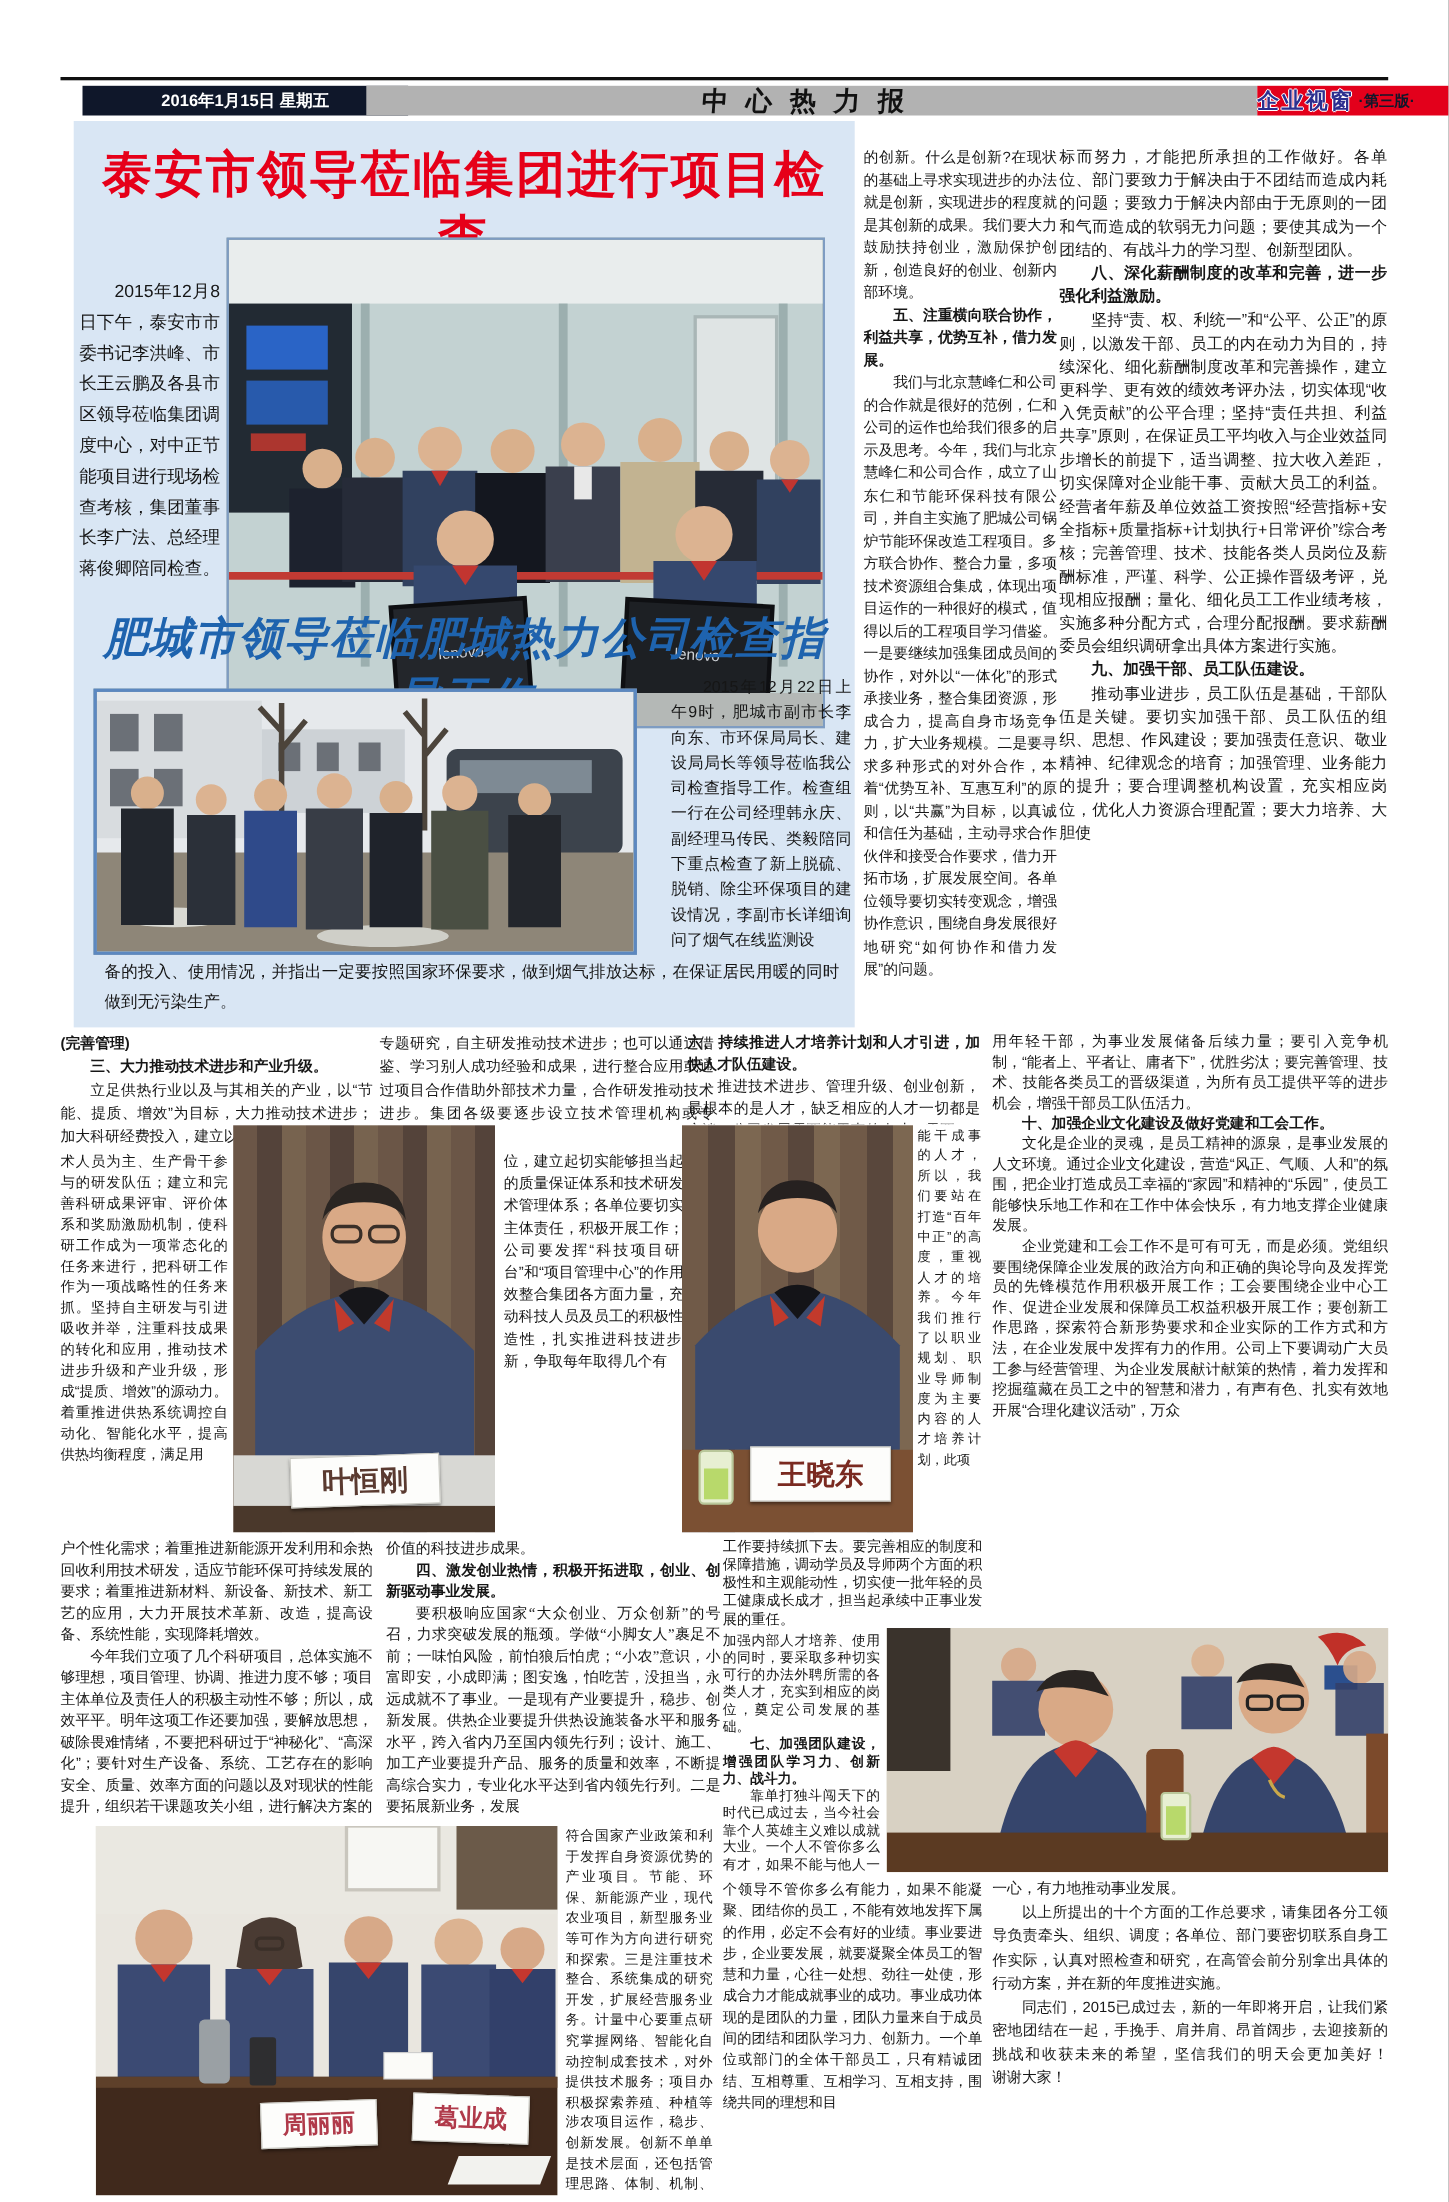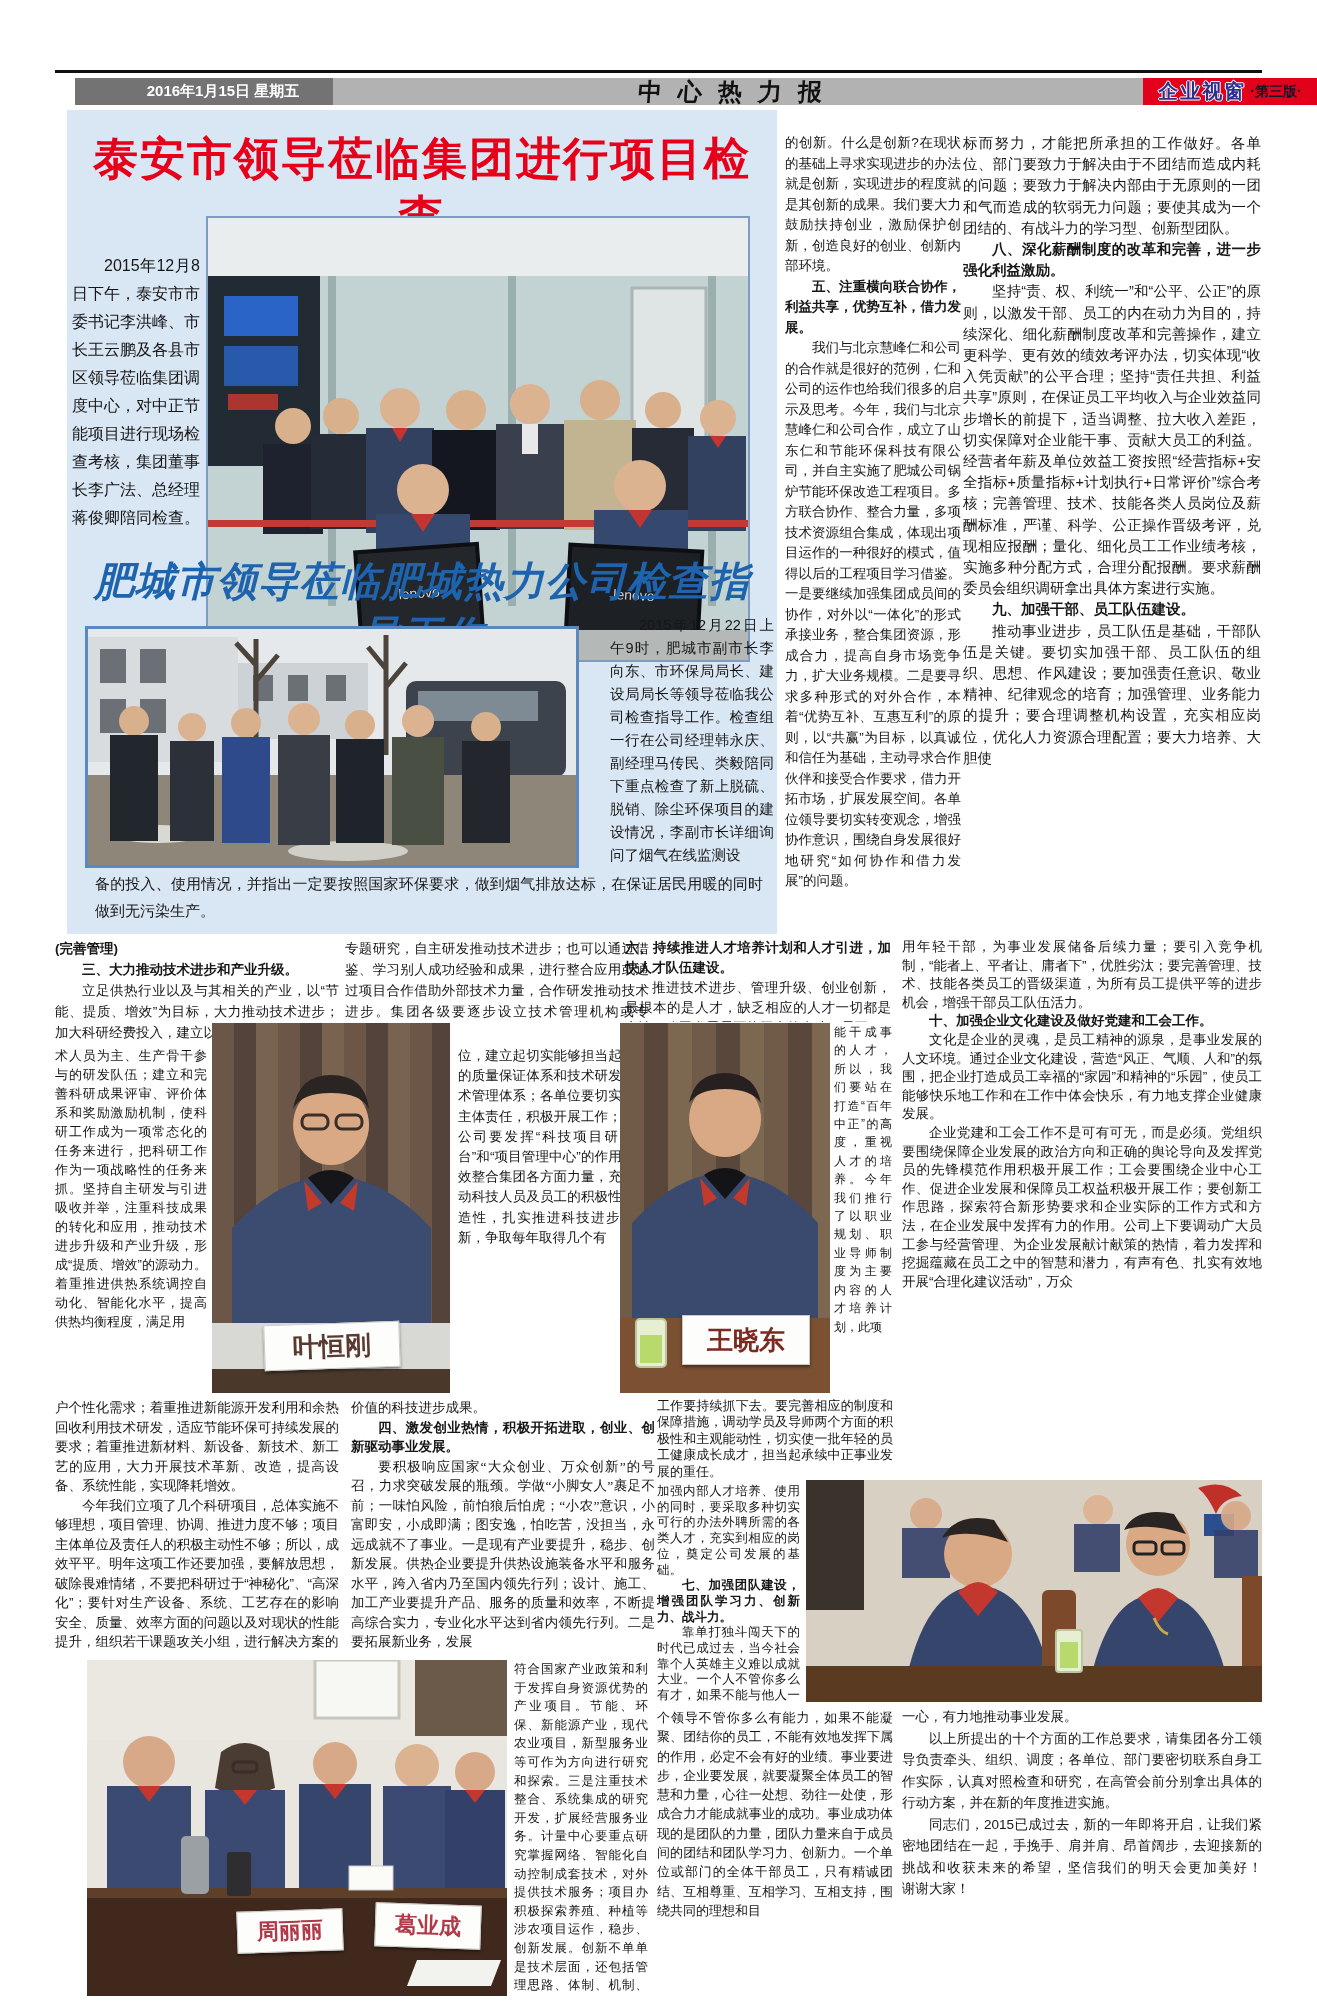--- a/index.html
+++ b/index.html
@@ -4,28 +4,28 @@
 <style>
   html,body{margin:0;padding:0;background:#888;}
   .page{position:relative;width:1317px;height:2002px;background:#fff;margin:0 auto;
         font-family:"Liberation Sans",sans-serif;color:#141414;overflow:hidden;}
   .tb{position:absolute;overflow:hidden;text-align:justify;color:#161616;}
   .tb p{margin:0;text-indent:2em;}
   .tb p.ni{text-indent:0;}
   .tb p.sec{font-weight:bold;}
   
   .rule{position:absolute;left:55px;top:70px;width:1207px;height:3px;background:#101010;}
-  .datebox{position:absolute;left:75px;top:78px;width:296px;height:27px;background:#737373;
+  .datebox{position:absolute;left:75px;top:78px;width:296px;height:27px;background:#0f172a;
            color:#fff;font-size:15px;font-weight:bold;display:flex;align-items:center;justify-content:center;}
   .greyband{position:absolute;left:333px;top:78px;width:810px;height:27px;background:#b2b2b2;
             display:flex;align-items:center;justify-content:center;}
   .masthead{font-family:"DejaVu Serif",serif;font-weight:900;font-size:24px;color:#111;
             letter-spacing:16px;transform:skewX(-4deg);}
   .badgebox{position:absolute;left:1143px;top:78px;width:174px;height:27px;background:#e3001b;
-            display:flex;align-items:center;justify-content:center;gap:4px;}
+            display:flex;align-items:center;gap:4px;}
   .badge-main{font-size:20px;font-weight:900;color:#2d2f8f;letter-spacing:2px;
       text-shadow:-1px 0 #fff,1px 0 #fff,0 -1px #fff,0 1px #fff;}
   .badge-page{font-size:14px;color:#0f172a;font-weight:bold;}
   
   .bluepanel{position:absolute;left:67px;top:110px;width:710px;height:824px;background:#d9e6f4;}
   .h1red{position:absolute;left:90px;top:118px;width:664px;height:58px;color:#e60019;
          font-size:45px;font-weight:900;text-align:center;letter-spacing:2px;line-height:58px;margin-top:12px;}
   .h2blue{position:absolute;left:88px;top:554px;width:668px;height:54px;color:#1e63ae;
          font-family:"DejaVu Serif",serif;font-style:italic;font-weight:bold;font-size:40px;
          text-align:center;line-height:54px;letter-spacing:1px;}

